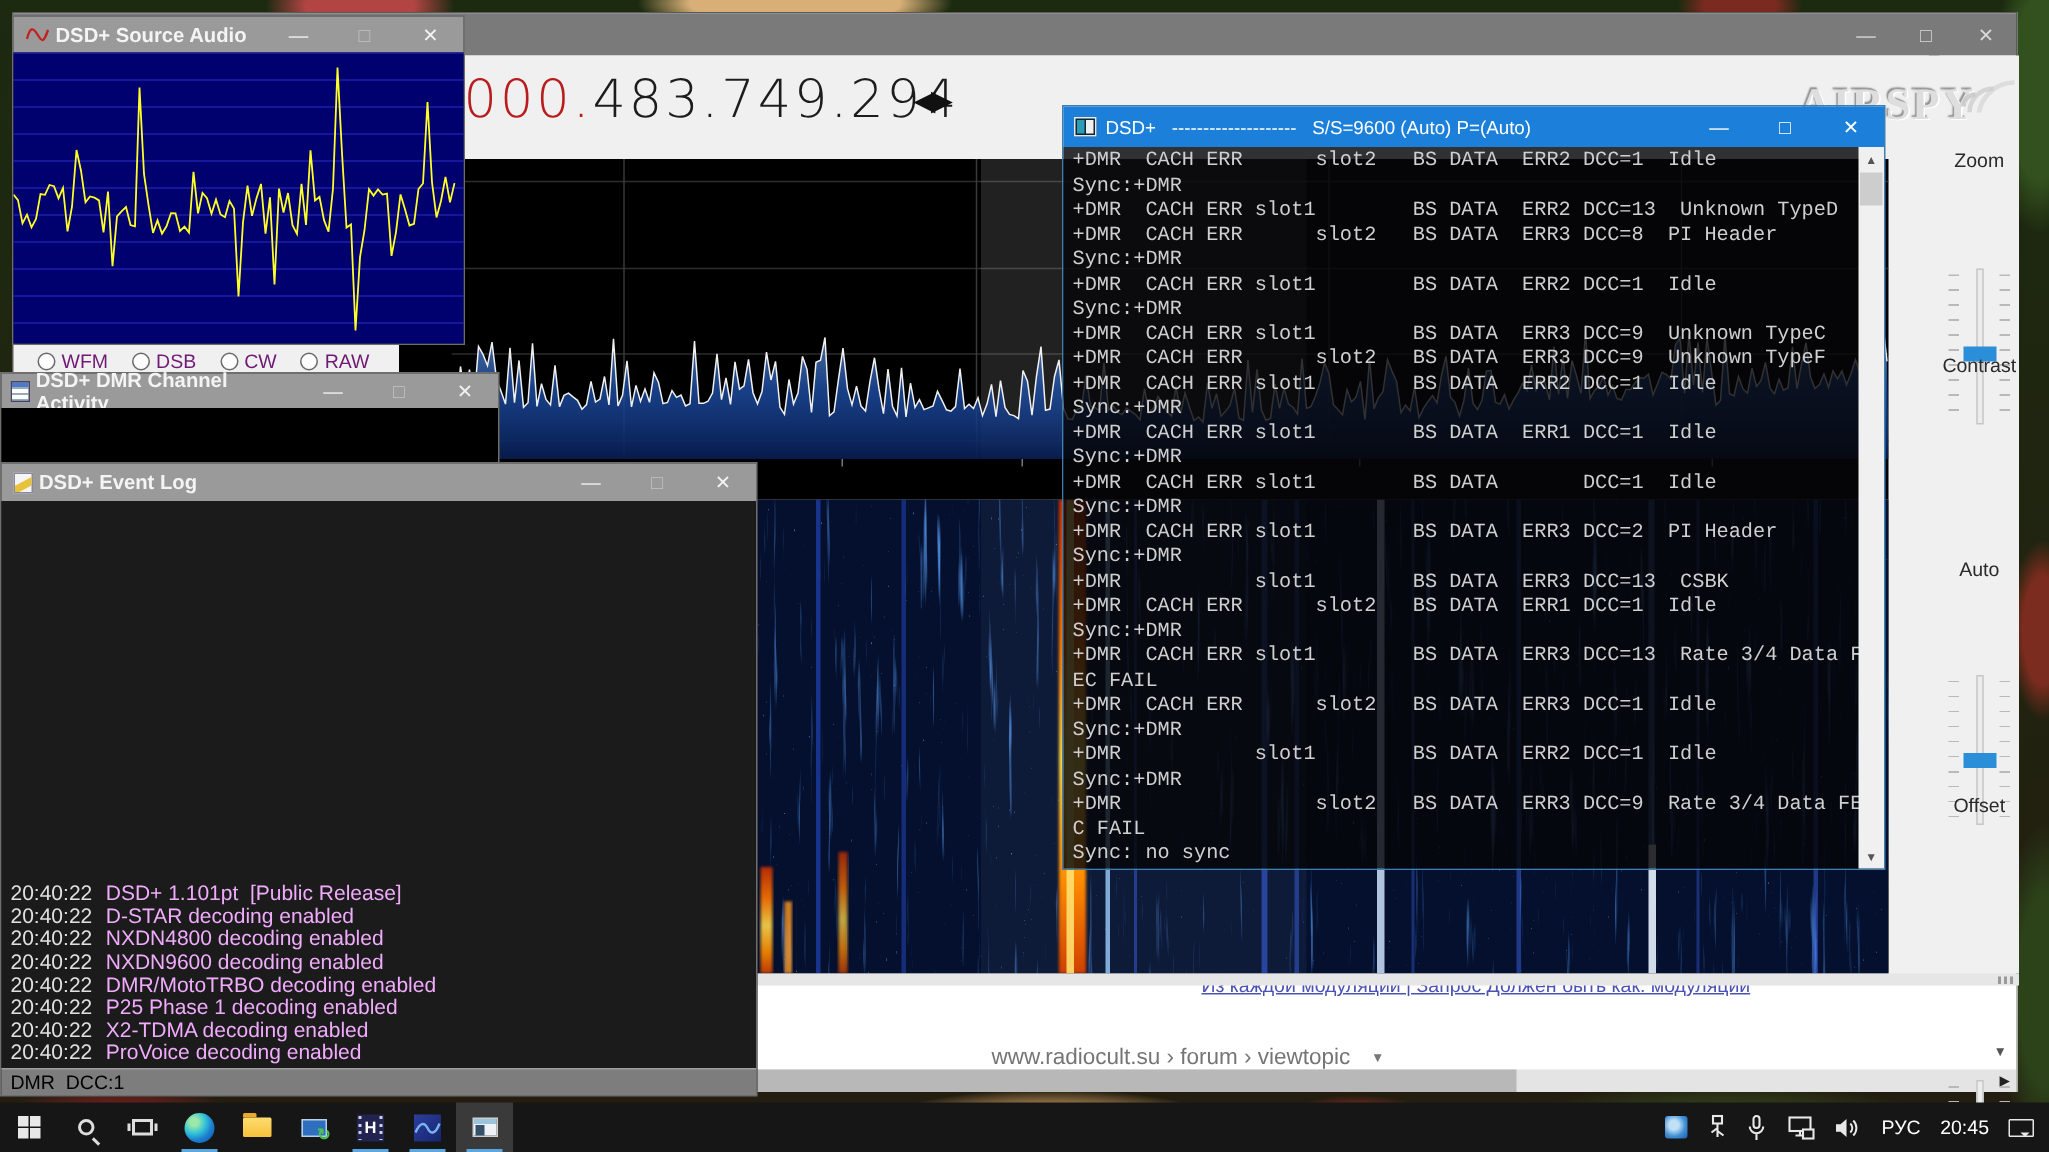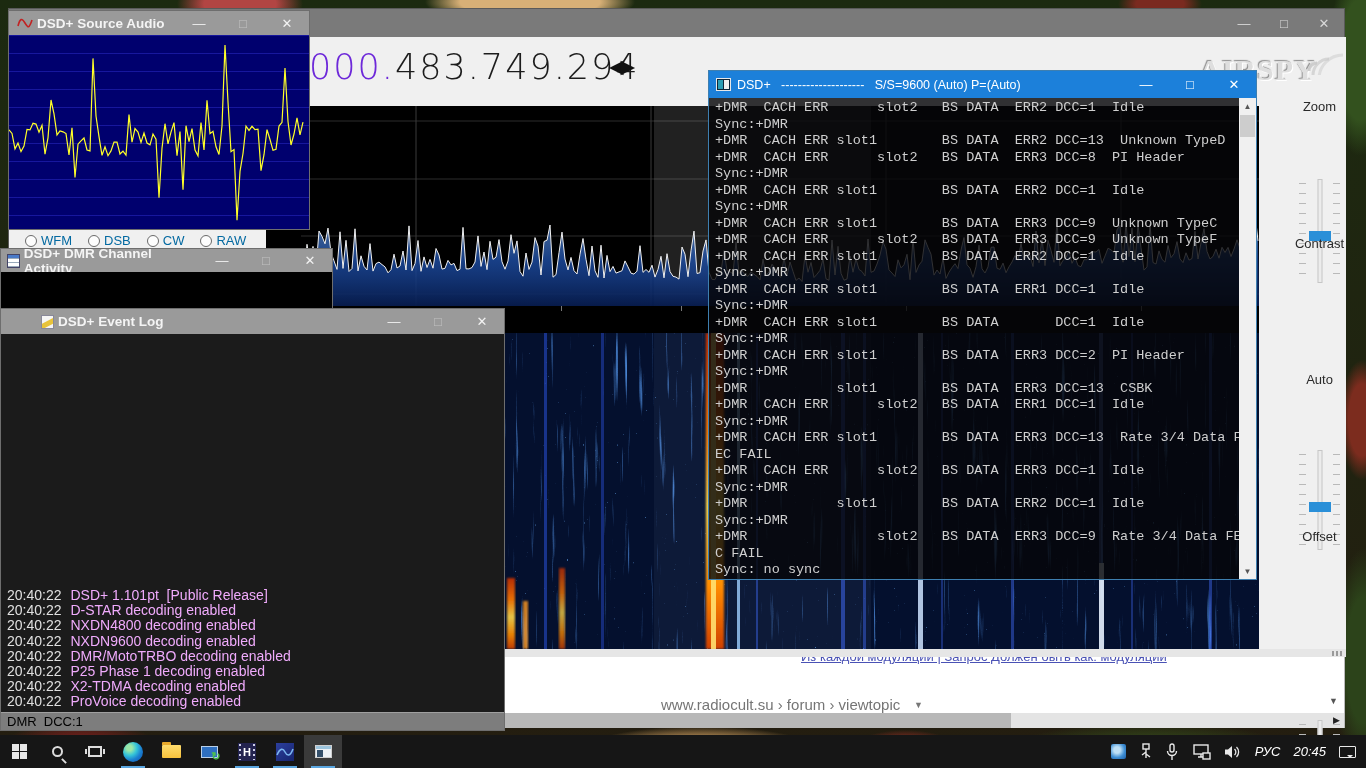--- a/index.html
+++ b/index.html
@@ -38,26 +38,26 @@
 
   
   .sdr { position:absolute; left:8px; top:8px; width:1337px; height:648px; background:#f0f0f0;
          z-index:10; border:1px solid #5a5a5a; }
   .sdr-titlebar { position:absolute; top:0; left:0; width:100%; height:28px; background:#7a7a7a;
                   display:flex; justify-content:flex-end; }
   .sdr-titlebar .win-btn { color:#d9d9d9; width:40px; }
   .freq-bar { position:absolute; top:28px; left:0; width:1277px; height:67px; background:#f0f0f0; }
   .freq-text { position:absolute; left:300px; top:10px; font-family:"DejaVu Sans",sans-serif;
                font-size:35px; font-weight:300; letter-spacing:2px; color:#1c1c1c; }
-  .freq-prefix { color:#6d28d9; }
+  .freq-prefix { color:#b91c1c; }
   .freq-arrows { position:absolute; left:600px; top:18px; font-size:19px; color:#111; letter-spacing:-3px; }
 
   .left-panel { position:absolute; left:2px; top:90px; width:256px; height:210px; background:#f0f0f0; }
   .mode-row { position:absolute; left:14px; top:134px; display:flex; gap:16px; align-items:center; }
-  .radio { display:flex; align-items:center; gap:4px; font-size:13px; color:#0369a1; }
+  .radio { display:flex; align-items:center; gap:4px; font-size:13px; color:#701a75; }
   .rb { width:12px; height:12px; border:1px solid #6a6a6a; border-radius:50%; background:#fdfdfd; display:inline-block; }
   .filter-row { position:absolute; left:20px; top:196px; display:flex; gap:14px; align-items:center; }
   .filter-label { font-size:13px; color:#222; }
   .filter-select { width:158px; height:18px; background:#fff; border:1px solid #7a7a7a; font-size:12px;
                    color:#222; padding:1px 4px; position:relative; }
   .filter-select::after { content:"▾"; position:absolute; right:4px; top:2px; font-size:9px; color:#444; }
 
   .spectrum-wrap { position:absolute; left:257px; top:97px; width:993px; height:200px; background:#000; }
   .spectrum-wrap svg { position:absolute; left:35px; top:0; }
   .db-label { position:absolute; left:0; width:30px; text-align:right; font-size:11px; color:#cfcfcf; }
@@ -146,21 +146,21 @@
   .dmr-col { position:absolute; top:6px; font-size:13.5px; color:#f2f2f2; white-space:nowrap; }
   .dmr-col:nth-of-type(1){ left:-5px; } .dmr-col:nth-of-type(2){ left:26px; }
   .dmr-col:nth-of-type(3){ left:86px; } .dmr-col:nth-of-type(4){ left:116px; }
   .dmr-col:nth-of-type(5){ left:170px; } .dmr-col:nth-of-type(6){ left:234px; }
   .dmr-col:nth-of-type(7){ left:288px; }
   .grid-icon { width:13px; height:14px; margin-left:6px; background:#fff; border:1px solid #446;
     background-image:linear-gradient(#4a7ac8 0 3px,transparent 3px),
       repeating-linear-gradient(180deg,transparent 0 3px,#9ab 3px 4px); }
 
   .evlog { left:0; top:308px; width:505px; height:423px; }
-  .evlog .gtitle { height:25px;padding-left:32px; }
+  .evlog .gtitle { height:25px; }
   .evlog-body { position:absolute; top:25px; left:0; right:0; bottom:18px; background:#1b1b1b; overflow:hidden; }
   .log-lines { position:absolute; left:6px; bottom:3px; }
   .log-row { font-size:14px; line-height:15.1px; white-space:pre; }
   .log-time { color:#e0e0e0; }
   .log-msg { color:#f0abfc; margin-left:9px; }
   .evlog-status { position:absolute; left:0; right:0; bottom:0; height:18px; background:#7d7d7d;
                   border-top:1px solid #a0a0a0; color:#000; font-size:13px; padding:1px 0 0 6px; white-space:pre; }
   .pen-icon { width:13px; height:14px; margin-left:8px; background:#f5f5f5; border:1px solid #889; position:relative; overflow:hidden; }
   .pen-icon::before { content:""; position:absolute; left:-2px; top:5px; width:16px; height:5px;
                       background:#e8c33a; transform:rotate(-28deg); }
@@ -186,21 +186,21 @@
   .remote-ico::after { content:"↻"; position:absolute; right:-4px; bottom:-6px; color:#4ec24e; font-size:11px; font-weight:bold; }
   .h-ico { width:18px; height:18px; background:#23234f; color:#fff; font-weight:bold; font-size:11px;
            display:flex; align-items:center; justify-content:center; position:relative; }
   .h-ico::before,.h-ico::after { content:""; position:absolute; top:1px; bottom:1px; width:2px;
     background:repeating-linear-gradient(180deg,#cfcfe8 0 2px,transparent 2px 5px); }
   .h-ico::before { left:1px; } .h-ico::after { right:1px; }
   .wave-ico { width:18px; height:18px; background:linear-gradient(135deg,#2c3f9e,#16246e); position:relative; }
   .cmd-ico { width:17px; height:13px; border:1px solid #cfcfcf; background:linear-gradient(#9cc4dd 0 3px,#eef2f6 3px); position:relative; }
   .cmd-ico::after { content:""; position:absolute; left:1px; top:4px; width:6px; height:7px; background:#35506a; }
 
-  .tray { margin-left:auto; display:flex; align-items:center; gap:13px; padding-right:10px; color:#fff;font-style:italic; }
+  .tray { margin-left:auto; display:flex; align-items:center; gap:13px; padding-right:10px; color:#fff; }
   .tray-ico { display:flex; align-items:center; justify-content:center; }
   .tray-text { font-size:13px; }
   .app-ico16 { width:15px; height:15px; border-radius:2px;
     background:radial-gradient(circle at 40% 40%, #bfe0f5 0 25%, #3f8fd4 60%, #1c5ea8 100%); }
   .bubble-ico { width:17px; height:12px; border:1.5px solid #e8e8e8; border-radius:1px; position:relative; }
   .bubble-ico::after { content:""; position:absolute; right:2px; bottom:-4px; border:3px solid transparent; border-top-color:#e8e8e8; }
 </style>
 </head>
 <body>
 

